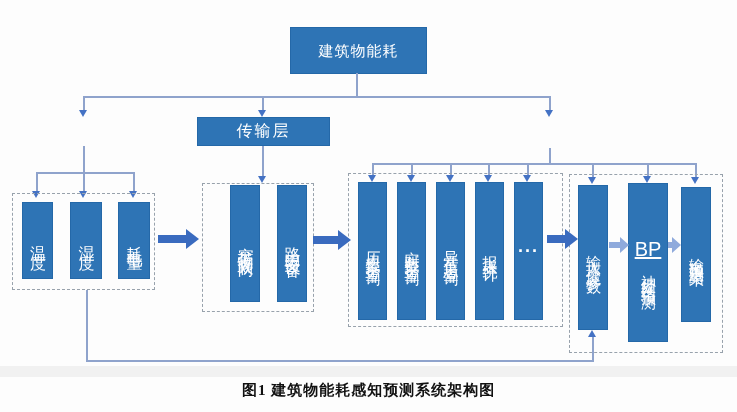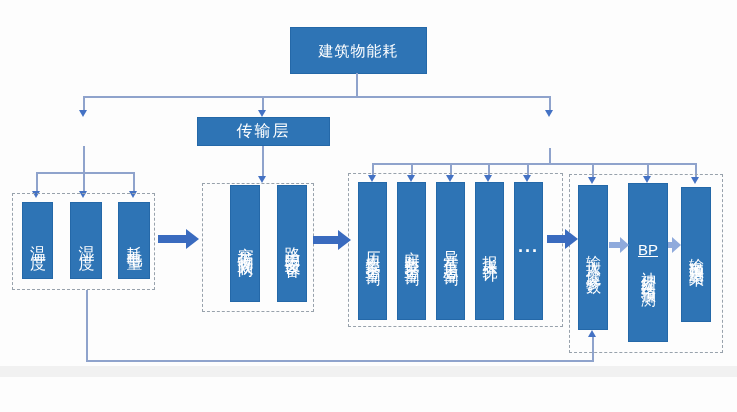--- a/index.html
+++ b/index.html
@@ -18,21 +18,21 @@
   .vtext{
     writing-mode:vertical-rl;text-orientation:upright;
     font-size:15px;letter-spacing:4px;color:#fff;
   }
   .vs-sensor{font-size:16px;letter-spacing:8px;}
   .vs-trans{font-size:16px;letter-spacing:4px;}
   .vs-query{font-size:15px;letter-spacing:4px;}
   .vs-pred{font-size:15px;letter-spacing:5px;}
   .dots{font-size:18px;font-weight:bold;letter-spacing:1px;color:#fff;}
   .bpcol{display:flex;flex-direction:column;align-items:center;gap:2px;}
-  .bp-prefix{font-size:15px;letter-spacing:0;text-decoration:underline;}
+  .bp-prefix{font-size:20px;letter-spacing:0;text-decoration:underline;}
   .dashed{position:absolute;border:1.5px dashed #98a2ac;box-sizing:border-box;background:transparent;}
   .hline,.vline{position:absolute;background:#8fa3cc;}
   .hline{height:2px;}
   .vline{width:2px;}
   .arr-down{position:absolute;width:0;height:0;border-left:4px solid transparent;border-right:4px solid transparent;border-top:7px solid #4472c4;}
   .arr-up{position:absolute;width:0;height:0;border-left:4px solid transparent;border-right:4px solid transparent;border-bottom:7px solid #4472c4;}
   .bigarrow{position:absolute;height:20px;}
   .ba-shaft{position:absolute;left:0;top:6px;height:8px;background:#3a6bbf;}
   .ba-head{position:absolute;top:0;width:0;height:0;border-top:10px solid transparent;border-bottom:10px solid transparent;border-left:13px solid #3a6bbf;}
   .litarrow{position:absolute;height:16px;}
@@ -171,14 +171,15 @@
   <div class="litarrow" style="left:668px;top:237px;width:13px;">
     <div class="la-shaft" style="width:5px;"></div>
       <div class="la-head" style="left:4px;"></div>
   </div>
 
   <div class="vline" style="left:86px;top:290px;height:70px;"></div>
   <div class="hline" style="left:86px;top:360px;width:507px;"></div>
   <div class="vline" style="left:592px;top:337px;height:25px;"></div>
   <div class="arr-up" style="left:588px;top:330px;"></div>
 
+  <div class="caption">图1 建筑物能耗感知预测系统架构图</div>
 
 </div>
 
 </body></html>

